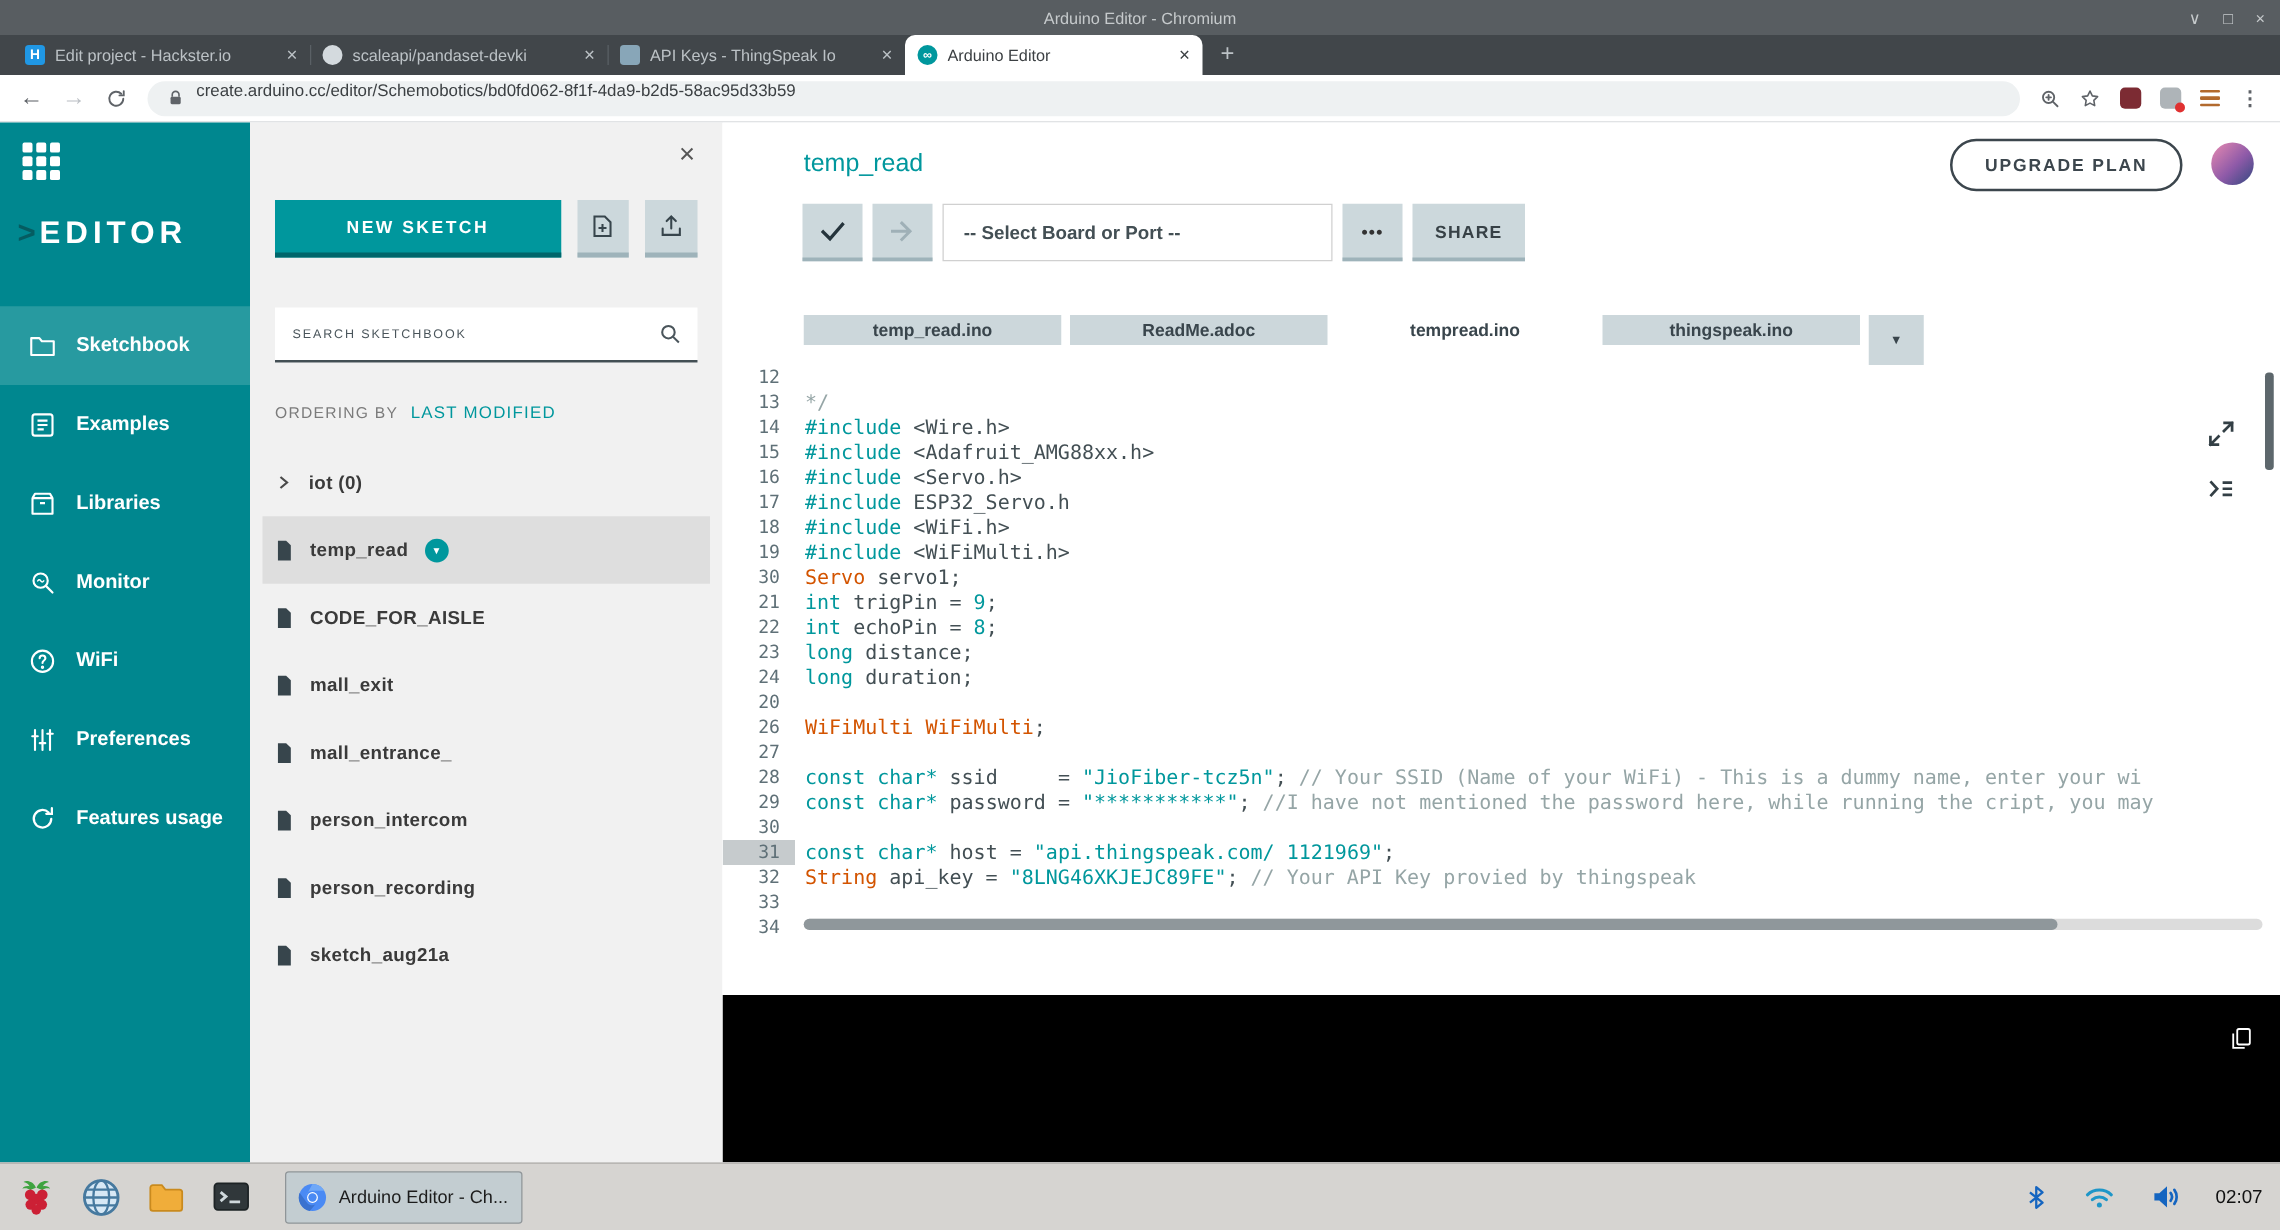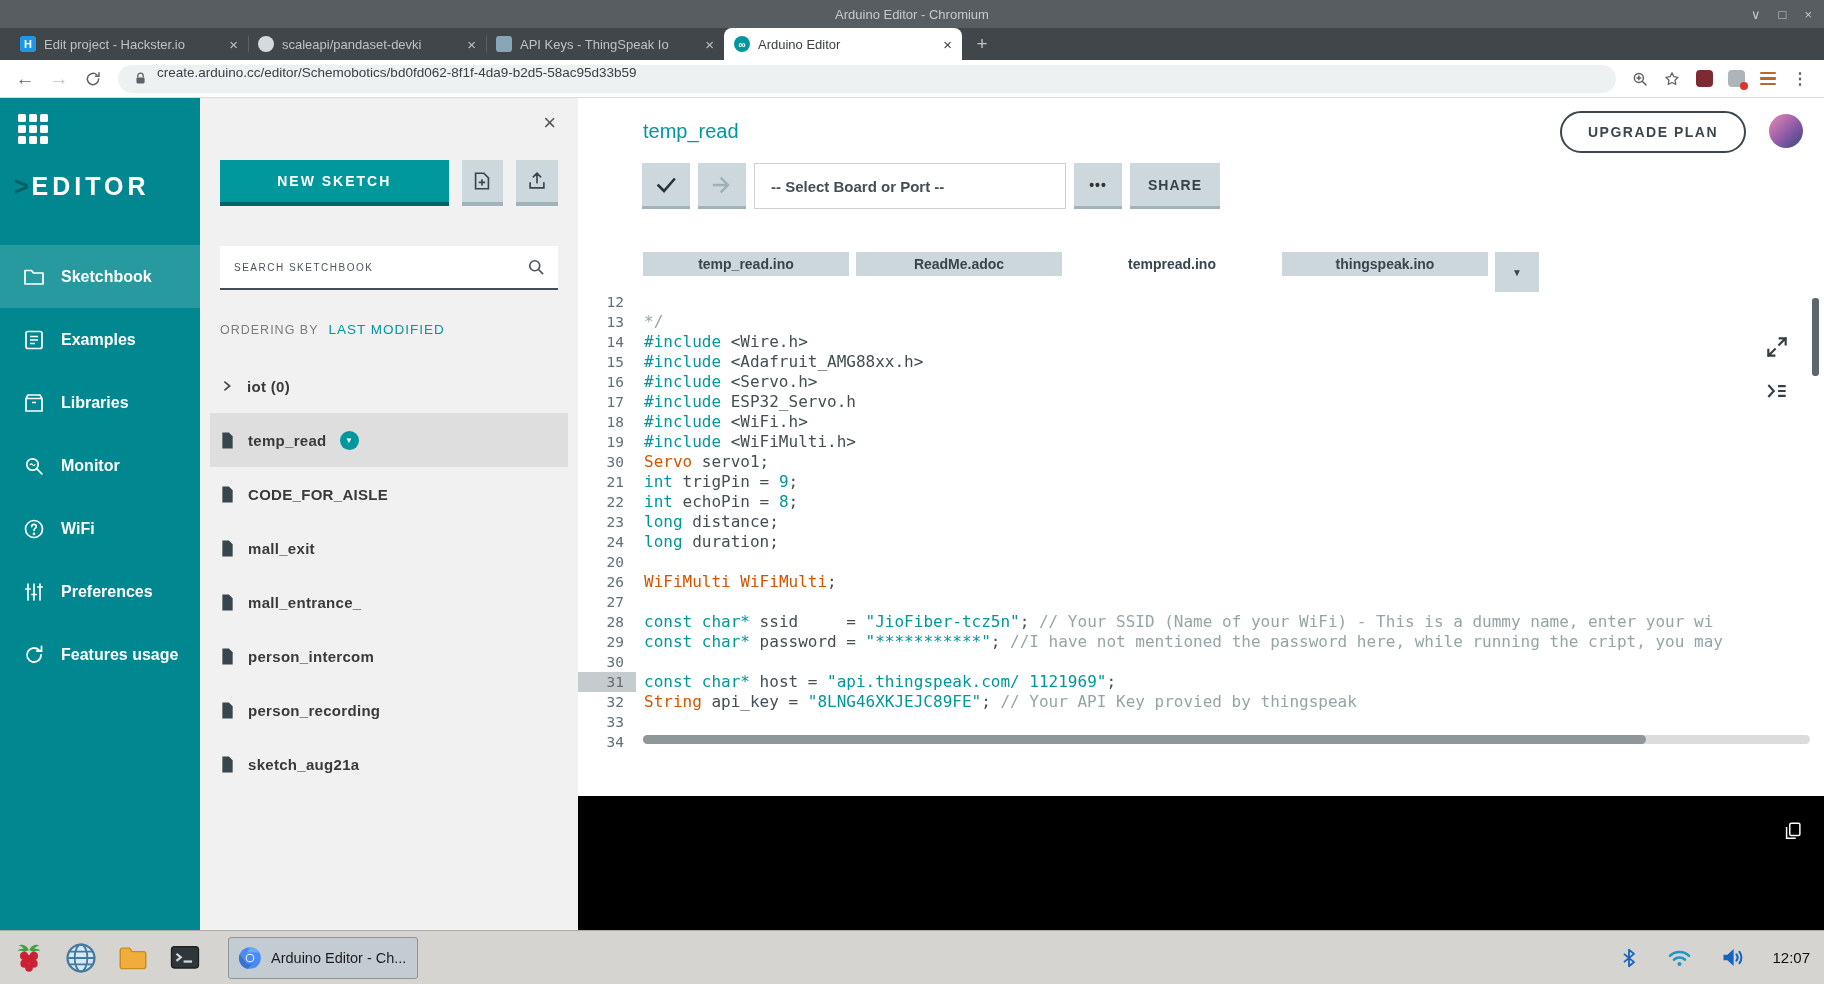--- a/index.html
+++ b/index.html
@@ -639,17 +639,17 @@
             <path d="M7 14a7.5 7.5 0 0 1 10 0"></path>
             <circle cx="12" cy="17.8" r="1.8" fill="#1e96c8" stroke="none"></circle>
           </svg>
       </span>
       <span style="display:flex;">
         <svg width="27" height="27" viewBox="0 0 24 24">
             <path d="M4 9.5v5h3.5L13 19.5v-15L7.5 9.5z" fill="#1565c0"></path>
             <path d="M15.5 9.2a4.6 4.6 0 0 1 0 5.6M18.2 7a8.4 8.4 0 0 1 0 10" fill="none" stroke="#1565c0" stroke-width="1.9" stroke-linecap="round"></path>
           </svg>
       </span>
-      <span class="clock">12:07</span>
+      <span class="clock">02:07</span>
     </div>
   </div>
 
 </div>
 
 </body></html>

